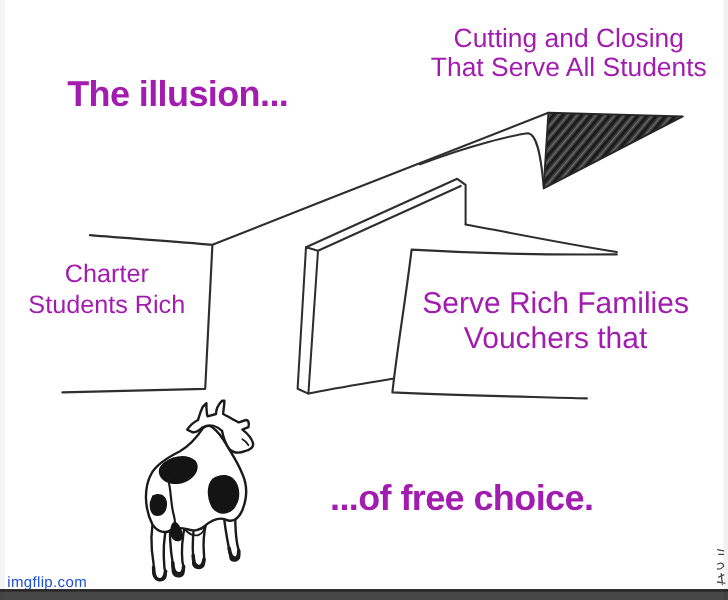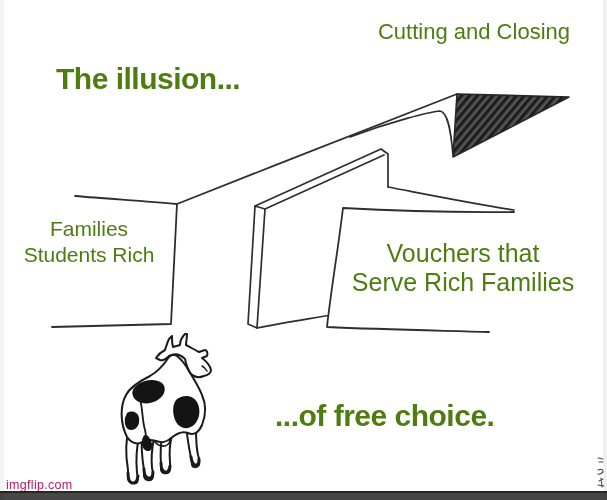--- a/index.html
+++ b/index.html
@@ -4,38 +4,38 @@
 <style>
   html,body{margin:0;padding:0;background:#e9e9e9;}
   .stage{
     position:relative;
     width:607px;height:500px;
     background:#ffffff;
     overflow:hidden;
     font-family:"Liberation Sans","DejaVu Sans",sans-serif;
   }
   .drawing{position:absolute;left:0;top:0;z-index:1;}
-  .txt{position:absolute;z-index:3;color:#4d7c0f;}
+  .txt{position:absolute;z-index:3;color:#a21caf;}
   .title{
     left:56px;top:62px;width:190px;
     font-size:30px;font-weight:bold;letter-spacing:-0.5px;
     white-space:nowrap;
   }
   .caption{
     left:275px;top:399px;width:220px;
     font-size:30px;font-weight:bold;letter-spacing:-0.5px;
     white-space:nowrap;
   }
   .label{text-align:center;}
   .label-top-right{left:356px;top:20px;width:236px;font-size:22px;line-height:24px;}
   .label-left-wall{left:4px;top:216px;width:170px;font-size:21px;line-height:25.5px;}
   .label-right-wall{left:344px;top:239px;width:238px;font-size:25px;line-height:29px;}
   .watermark{
     left:6px;top:478px;z-index:4;
-    font-size:12.5px;color:#be185d;letter-spacing:0.3px;
+    font-size:12.5px;color:#1d4ed8;letter-spacing:0.3px;
   }
   .bottom-bar{
     position:absolute;left:0;bottom:0;width:607px;height:7px;z-index:5;
     background:#474747;border-top:2px solid #262626;box-sizing:content-box;
   }
   .edge-left{position:absolute;left:0;top:0;width:4px;height:500px;background:rgba(0,0,0,0.045);z-index:6;}
   .edge-right{position:absolute;right:0;top:0;width:4px;height:500px;background:rgba(0,0,0,0.055);z-index:6;}
 </style>
 </head>
 <body>
@@ -111,30 +111,31 @@
       <path d="M598,458 l5,1 M599,462 l4,0"></path>
       <path d="M598,470 q5,-2 5,2 q-3,3 -5,2"></path>
       <path d="M599,481 l4,-2 M598,485 l6,1 M601,478 l1,9"></path>
     </g>
   </svg>
 
   <div class="txt title">The illusion...</div>
 
   <div class="txt label label-top-right">
     <div>Cutting and Closing</div>
+    <div>That Serve All Students</div>
   </div>
 
   <div class="txt label label-left-wall">
-    <div>Families</div>
+    <div>Charter</div>
     <div>Students Rich</div>
   </div>
 
   <div class="txt label label-right-wall">
+    <div>Serve Rich Families</div>
     <div>Vouchers that</div>
-    <div>Serve Rich Families</div>
   </div>
 
   <div class="txt caption">...of free choice.</div>
 
   <div class="txt watermark">imgflip.com</div>
 
   <div class="bottom-bar"></div>
   <div class="edge-left"></div>
   <div class="edge-right"></div>
 </div>

